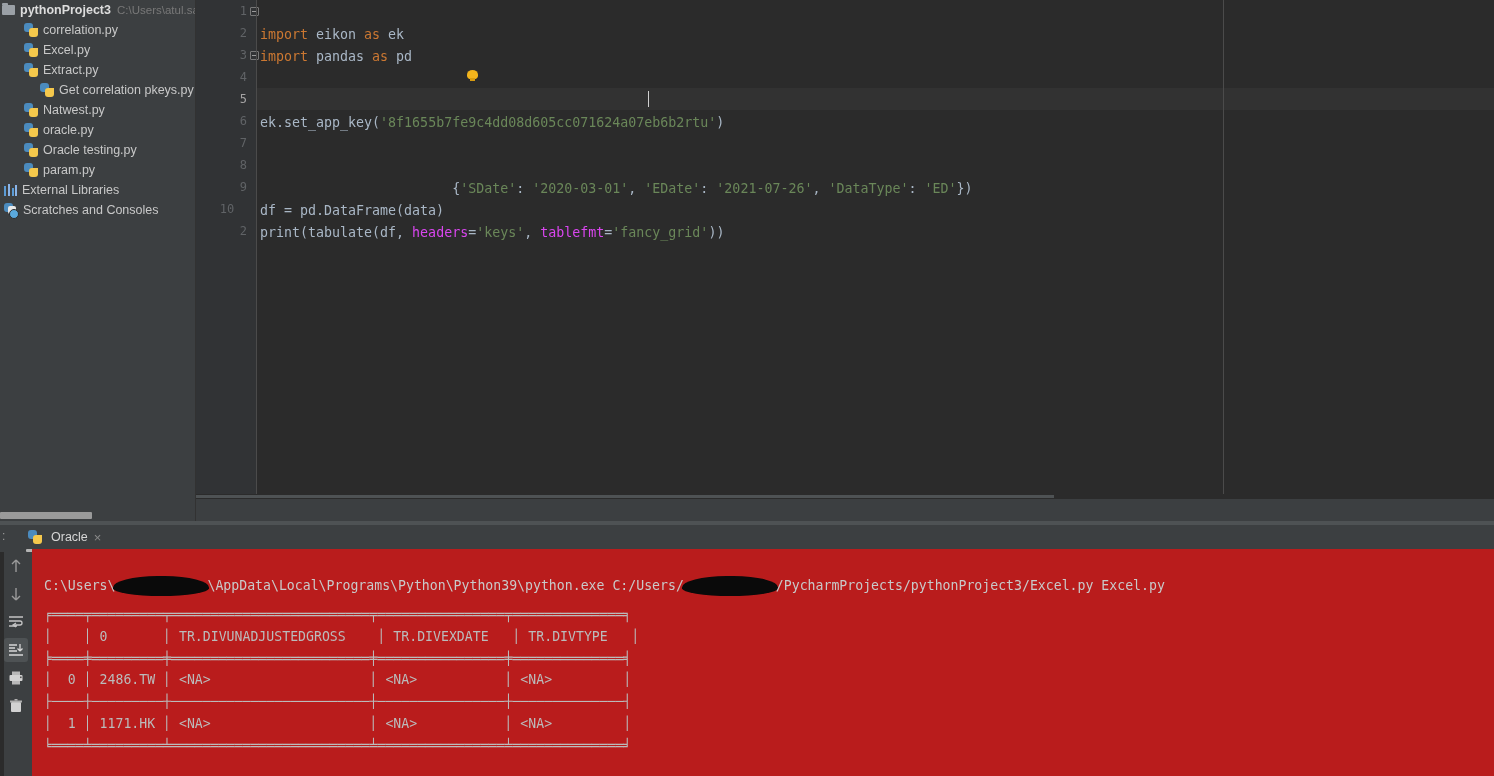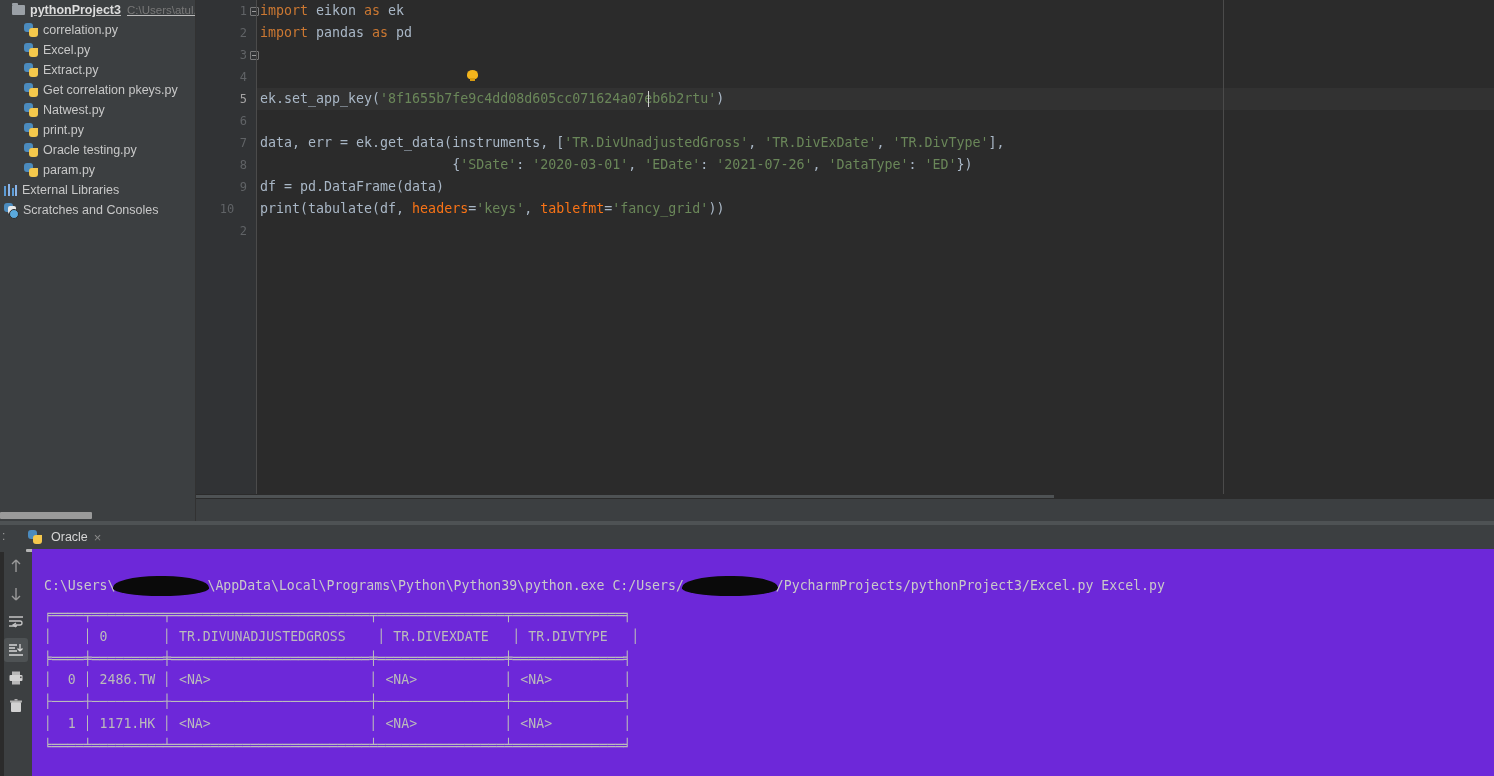--- a/index.html
+++ b/index.html
@@ -14,21 +14,21 @@
   
   #sidebar{
     position:absolute;left:0;top:0;width:196px;height:521px;
     background:#3c3f41;overflow:hidden;
   }
   .tree-row{
     position:relative;height:20px;line-height:20px;
     font-size:12.5px;color:#bbbbbb;white-space:nowrap;
     display:flex;align-items:center;
   }
-  .tree-row.root{padding-left:12px;text-decoration:underline;}
+  .tree-row.root{padding-left:2px;}
   .tree-row.child{padding-left:24px;text-align:right;}
   .tree-row.lvl0{padding-left:4px;}
   .root-label{font-weight:bold;color:#dddddd;font-size:12.5px;}
   .root-path{color:#787878;font-size:11.5px;margin-left:6px;}
   .row-label{font-size:12.5px;color:#c8c8c8;}
 
   .ico{display:inline-block;position:relative;margin-right:5px;flex:0 0 auto;}
   
   .ico-folder{width:13px;height:10px;background:#9aa0a6;border-radius:1px;}
   .ico-folder:before{content:"";position:absolute;left:0;top:-2px;width:6px;height:2px;background:#9aa0a6;border-radius:1px 1px 0 0;}
@@ -76,30 +76,30 @@
     border:1px solid #787878;border-radius:1px;box-sizing:border-box;
   }
   .fold:after{content:"";position:absolute;left:1px;top:3px;width:5px;height:1px;background:#9a9a9a;}
 
   #code{
     position:absolute;left:61px;top:0;right:0;height:498px;
     font-family:"DejaVu Sans Mono","Liberation Mono",monospace;
     font-size:13.3px;line-height:22px;
     color:#a9b7c6;white-space:pre;
   }
-  .cl{position:absolute;left:0;height:22px;line-height:22px;white-space:pre;}
+  .cl{position:absolute;left:0;height:22px;line-height:22px;white-space:pre;margin-top:24px;}
   #current-line-hl{
     position:absolute;left:61px;top:88px;width:1237px;height:22px;background:#323232;
   }
   #right-margin{position:absolute;left:1027px;top:0;width:1px;height:498px;background:#4b4b4b;}
   #gutter-edge{position:absolute;left:60px;top:0;width:1px;height:498px;background:#4b4b4b;}
 
   .kw{color:#cc7832;}
   .str{color:#6a8759;}
-  .named{color:#f97316;}
+  .named{color:#d946ef;}
   .plain{color:#a9b7c6;}
 
   .bulb{
     position:absolute;left:271px;top:70px;width:11px;height:11px;
   }
   .bulb .g{position:absolute;left:0;top:0;width:11px;height:9px;background:#f2b41c;border-radius:50% 50% 40% 40%;}
   .bulb .s{position:absolute;left:3px;top:8px;width:5px;height:3px;background:#d89b10;}
 
   .caret{
     position:absolute;width:1px;height:16px;background:#d0d0d0;
@@ -132,21 +132,21 @@
   #console-toolbar{
     position:absolute;left:0;top:27px;width:32px;height:224px;background:#3c3f41;
   }
   .tb-btn{
     position:absolute;left:4px;width:24px;height:24px;border-radius:3px;
   }
   .tb-btn.sel{background:#4e5254;}
   .tb-btn svg{position:absolute;left:4px;top:4px;}
 
   #console-body{
-    position:absolute;left:32px;top:24px;width:1462px;height:227px;background:#6d28d9;
+    position:absolute;left:32px;top:24px;width:1462px;height:227px;background:#b91c1c;
     overflow:hidden;
     font-family:"DejaVu Sans Mono","Liberation Mono",monospace;
     font-size:13px;line-height:20px;color:#bbbbbb;
   }
   #cmdline{
     position:absolute;left:12px;top:27px;white-space:pre;color:#c9c9c9;font-size:13.2px;
   }
   .redact{
     display:inline-block;vertical-align:middle;background:#0a0a0a;
     border-radius:48% 48% 52% 52%/60% 60% 40% 40%;
@@ -194,42 +194,42 @@
     </div>
 
     <div class="tree-row child" style="top:60px;position:absolute;left:0;width:196px;">
       <span class="ico ico-py">
           <span class="b"></span>
           <span class="y"></span>
         </span>
       <span class="row-label">Extract.py</span>
     </div>
 
-    <div class="tree-row child" style="top:80px;position:absolute;left:0;width:196px;">
+    <div class="tree-row child" style="top:80px;position:absolute;left:16px;width:196px;">
       <span class="ico ico-py">
           <span class="b"></span>
           <span class="y"></span>
         </span>
       <span class="row-label">Get correlation pkeys.py</span>
     </div>
 
     <div class="tree-row child" style="top:100px;position:absolute;left:0;width:196px;">
       <span class="ico ico-py">
           <span class="b"></span>
           <span class="y"></span>
         </span>
       <span class="row-label">Natwest.py</span>
     </div>
 
     <div class="tree-row child" style="top:120px;position:absolute;left:0;width:196px;">
       <span class="ico ico-py">
           <span class="b"></span>
           <span class="y"></span>
         </span>
-      <span class="row-label">print.py</span>
+      <span class="row-label">oracle.py</span>
     </div>
 
     <div class="tree-row child" style="top:140px;position:absolute;left:0;width:196px;">
       <span class="ico ico-py">
           <span class="b"></span>
           <span class="y"></span>
         </span>
       <span class="row-label">Oracle testing.py</span>
     </div>
 
@@ -290,21 +290,20 @@
 
     <div id="code">
       <div class="cl" style="top:0px;left:3px;"><span class="kw">import</span><span class="plain"> eikon </span><span class="kw">as</span><span class="plain"> ek</span></div>
 
       <div class="cl" style="top:22px;left:3px;"><span class="kw">import</span><span class="plain"> pandas </span><span class="kw">as</span><span class="plain"> pd</span></div>
 
 
       <div class="cl" style="top:88px;left:3px;"><span class="plain">ek.set_app_key(</span><span class="str">'8f1655b7fe9c4dd08d605cc071624a07eb6b2rtu'</span><span class="plain">)</span></div>
 
 
-      <div class="cl" style="top:132px;left:3px;"><span class="plain">data, err = ek.get_data(instruments, [</span><span class="str">'TR.DivUnadjustedGross'</span><span class="plain">, </span><span class="str">'TR.DivExDate'</span><span class="plain">, </span><span class="str">'TR.DivType'</span><span class="plain">],</span></div>
 
       <div class="cl" style="top:154px;left:3px;"><span class="plain">                        {</span><span class="str">'SDate'</span><span class="plain">: </span><span class="str">'2020-03-01'</span><span class="plain">, </span><span class="str">'EDate'</span><span class="plain">: </span><span class="str">'2021-07-26'</span><span class="plain">, </span><span class="str">'DataType'</span><span class="plain">: </span><span class="str">'ED'</span><span class="plain">})</span></div>
 
       <div class="cl" style="top:176px;left:3px;"><span class="plain">df = pd.DataFrame(data)</span></div>
 
       <div class="cl" style="top:198px;left:3px;"><span class="plain">print(tabulate(df, </span><span class="named">headers</span><span class="plain">=</span><span class="str">'keys'</span><span class="plain">, </span><span class="named">tablefmt</span><span class="plain">=</span><span class="str">'fancy_grid'</span><span class="plain">))</span></div>
     </div>
 
     <div class="bulb">
         <span class="g"></span>

